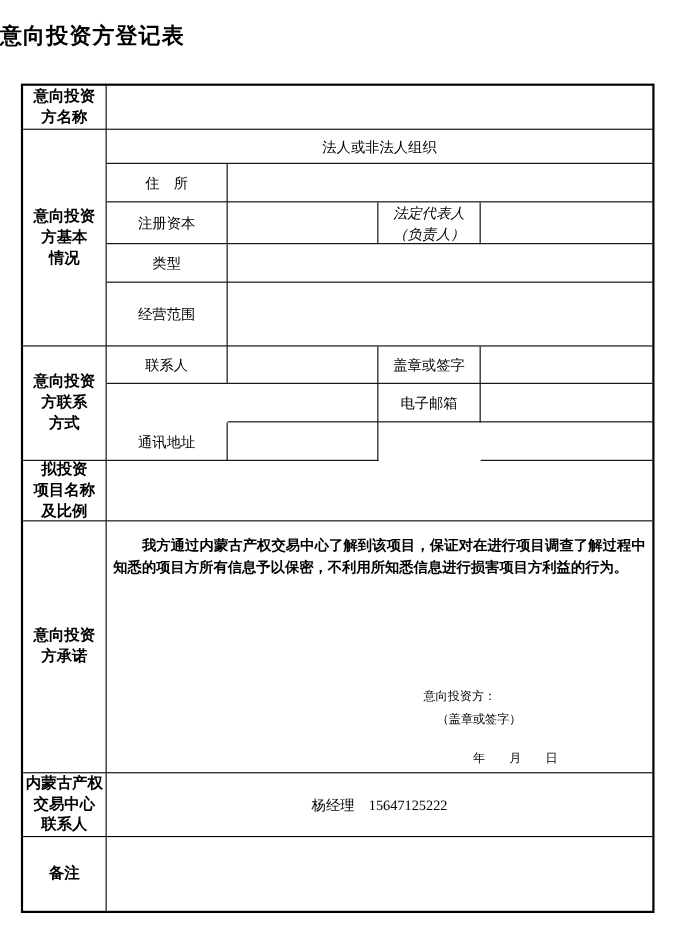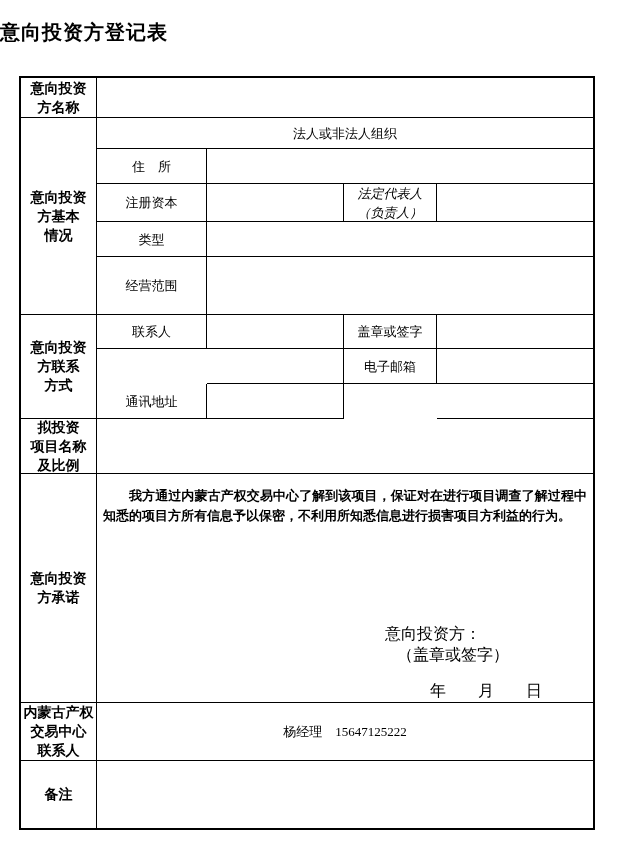--- a/index.html
+++ b/index.html
@@ -42,21 +42,21 @@
   .commit{
     display:block;position:relative;text-align:left;
   }
   .commit p{
     margin:12px 6px 0 6px;
     text-indent:2em;
     font-size:13px;line-height:20px;
     text-align:justify;
     font-weight:bold;
   }
-  .sig-line{position:absolute;font-size:16px;white-space:nowrap;}
+  .sig-line{position:absolute;font-size:11px;white-space:nowrap;}
   .sig-name{left:288px;top:150px;}
   .sig-seal{left:260px;top:171px;margin-left:40px;}
   .sig-date{left:333px;top:207px;}
 </style>
 </head>
 <body>
 
 <div class="page-title">意向投资方登记表</div>
 
 <div class="form-wrap">

